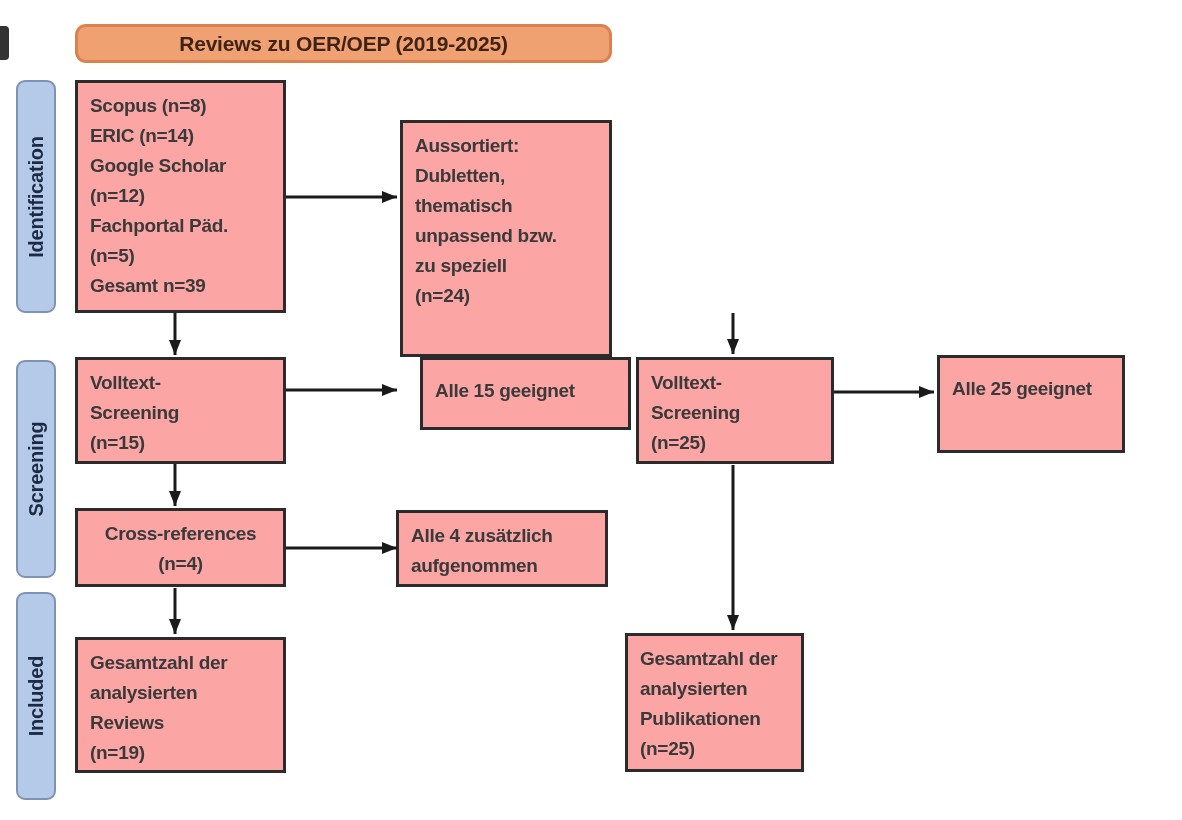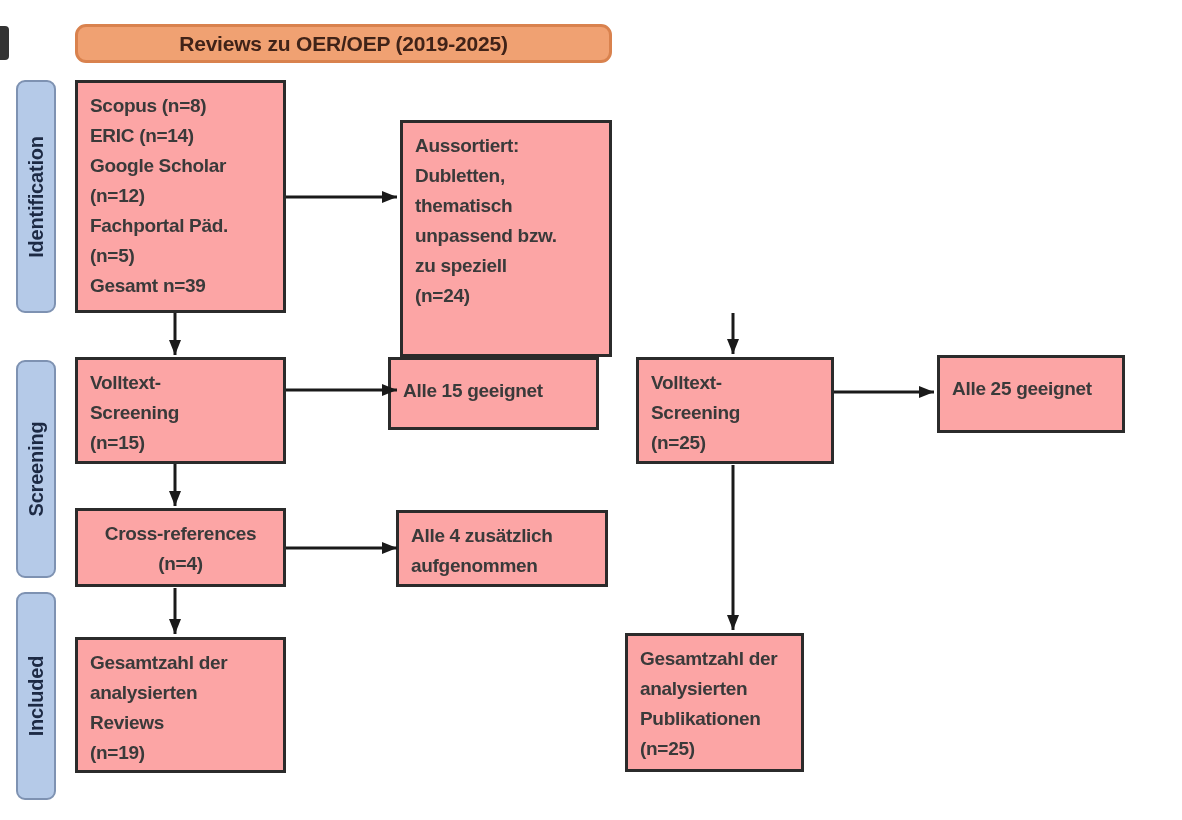--- a/index.html
+++ b/index.html
@@ -63,34 +63,34 @@
 Gesamt n=39</div>
   <div class="box" style="left:400px;top:80px;width:212px;height:237px;margin-top:40px;">Aussortiert:
 Dubletten,
 thematisch
 unpassend bzw.
 zu speziell
 (n=24)</div>
   <div class="box" style="left:75px;top:357px;width:211px;height:107px;">Volltext-
 Screening
 (n=15)</div>
-  <div class="box single" style="left:388px;top:357px;width:211px;height:73px;">Alle 15 geeignet</div>
+  <div class="box single" style="left:420px;top:357px;width:211px;height:73px;">Alle 15 geeignet</div>
   <div class="box" style="left:75px;top:508px;width:211px;height:79px;text-align:center;">Cross-references
 (n=4)</div>
   <div class="box" style="left:396px;top:510px;width:212px;height:77px;">Alle 4 zusätzlich
 aufgenommen</div>
   <div class="box" style="left:75px;top:637px;width:211px;height:136px;">Gesamtzahl der
 analysierten
 Reviews
 (n=19)</div>
 
   <div class="box" style="left:636px;top:357px;width:198px;height:107px;">Volltext-
 Screening
 (n=25)</div>
-  <div class="box single" style="left:937px;top:355px;width:188px;height:78px;">Alle 25 geeignet</div>
+  <div class="box single" style="left:937px;top:355px;width:188px;height:98px;">Alle 25 geeignet</div>
   <div class="box" style="left:625px;top:633px;width:179px;height:139px;">Gesamtzahl der
 analysierten
 Publikationen
 (n=25)</div>
 
   <svg class="arrows" width="1182" height="820" viewBox="0 0 1182 820">
     <defs>
       <marker id="ah" markerWidth="5" markerHeight="4" refX="5" refY="2" orient="auto">
         <path d="M0,0 L5,2 L0,4 z" fill="#1a1a1a"></path>
       </marker>

